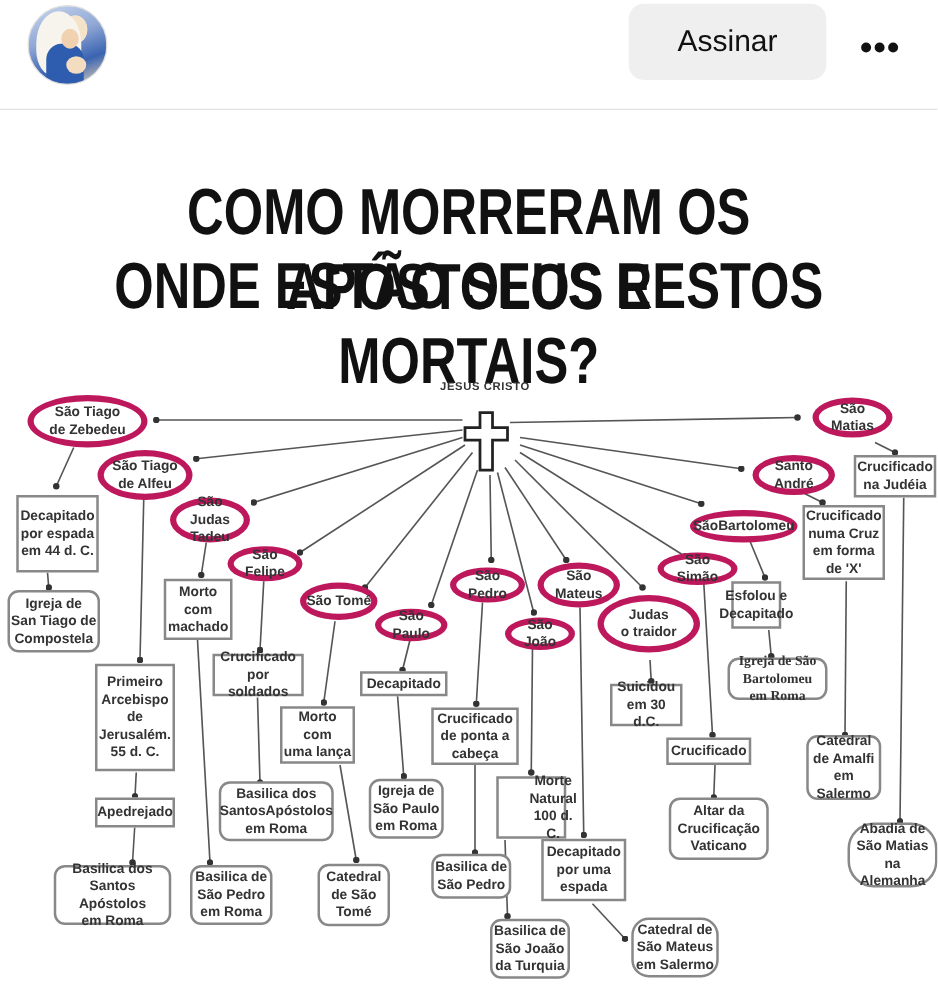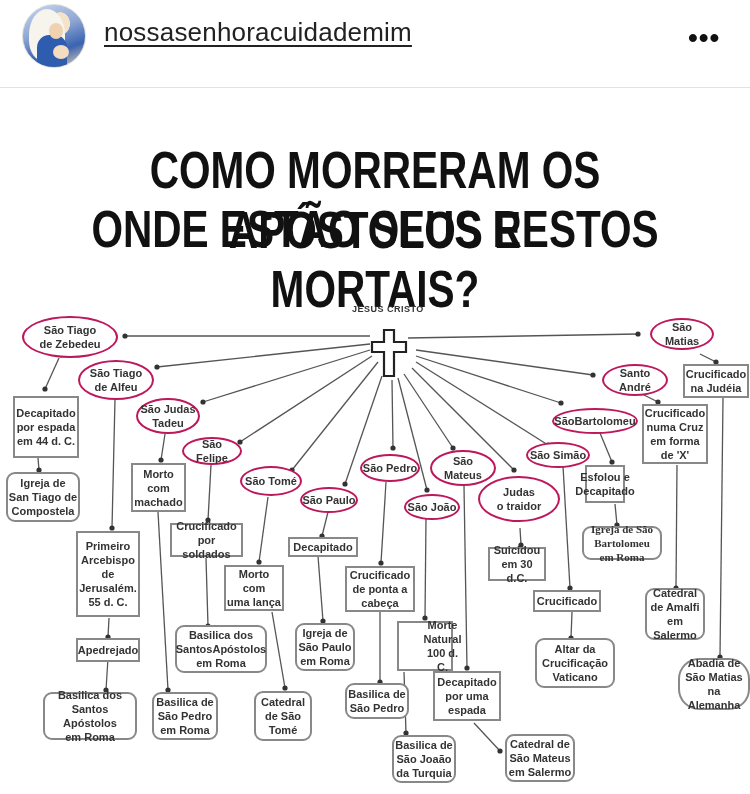--- a/index.html
+++ b/index.html
@@ -19,36 +19,36 @@
   .more{position:absolute;left:688px;top:22px;font-size:28px;color:#111;letter-spacing:1px;font-weight:bold;}
   .post{position:absolute;left:0;top:88px;width:750px;height:706px;background:#fff;}
   .title{position:absolute;left:0;width:750px;text-align:center;font-family:"Liberation Sans",sans-serif;font-weight:bold;
     font-size:52px;color:#111;transform:scaleX(0.78);transform-origin:center;letter-spacing:0px;line-height:60px;}
   .t1{top:140px;}
   .t2{top:199px;}
   svg.diag{position:absolute;left:0;top:0;}
   .node{position:absolute;display:flex;align-items:center;justify-content:center;text-align:center;
     font-family:"Liberation Sans",sans-serif;font-weight:bold;font-size:11px;line-height:14px;color:#333;
     background:#fff;box-sizing:border-box;white-space:pre-line;}
-  .oval{border:2px solid #be185d;border-radius:50%;}
+  .oval{border:5px solid #be185d;border-radius:50%;}
   .box{border:2px solid #888;}
   .rbox{border:2px solid #888;border-radius:9px;}
   .jesus{position:absolute;left:352px;top:304px;font-size:9px;font-weight:bold;color:#333;letter-spacing:0.5px;}
 </style>
 </head>
 <body>
 
 <div class="header">
   <div class="avatar">
     <div class="veil"></div>
     <div class="robe"></div>
     <div class="face"></div>
     <div class="child"></div>
   </div>
-  <span class="username">nossasenhoracuidademim</span>
+  <button class="subscribe">Assinar</button>
   <span class="more">•••</span>
 </div>
 
 <div class="post"></div>
 
 <div class="title t1">COMO MORRERAM OS APÓSTOLOS E</div>
 <div class="title t2">ONDE ESTÃO SEUS RESTOS MORTAIS?</div>
 
 <svg class="diag" width="750" height="794">
   <defs>
@@ -186,21 +186,21 @@
 de São
 Tomé</div>
 <div class="node rbox" style="left:295px;top:623px;width:60px;height:48px;">Igreja de
 São Paulo
 em Roma</div>
 <div class="node rbox" style="left:345px;top:683px;width:64px;height:36px;">Basilica de
 São Pedro</div>
 <div class="node rbox" style="left:392px;top:735px;width:64px;height:48px;">Basilica de
 São Joaão
 da Turquia</div>
-<div class="node rbox" style="left:505px;top:734px;width:70px;height:48px;">Catedral de
+<div class="node rbox" style="left:505px;top:734px;width:70px;height:48px;border-radius:14px;">Catedral de
 São Mateus
 em Salermo</div>
 <div class="node rbox" style="left:535px;top:638px;width:80px;height:50px;">Altar da
 Crucificação
 Vaticano</div>
 <div class="node rbox" style="left:582px;top:526px;width:80px;height:34px;font-family:Liberation Serif, serif;">Igreja de São
 Bartolomeu
 em Roma</div>
 <div class="node rbox" style="left:645px;top:588px;width:60px;height:52px;">Catedral
 de Amalfi

